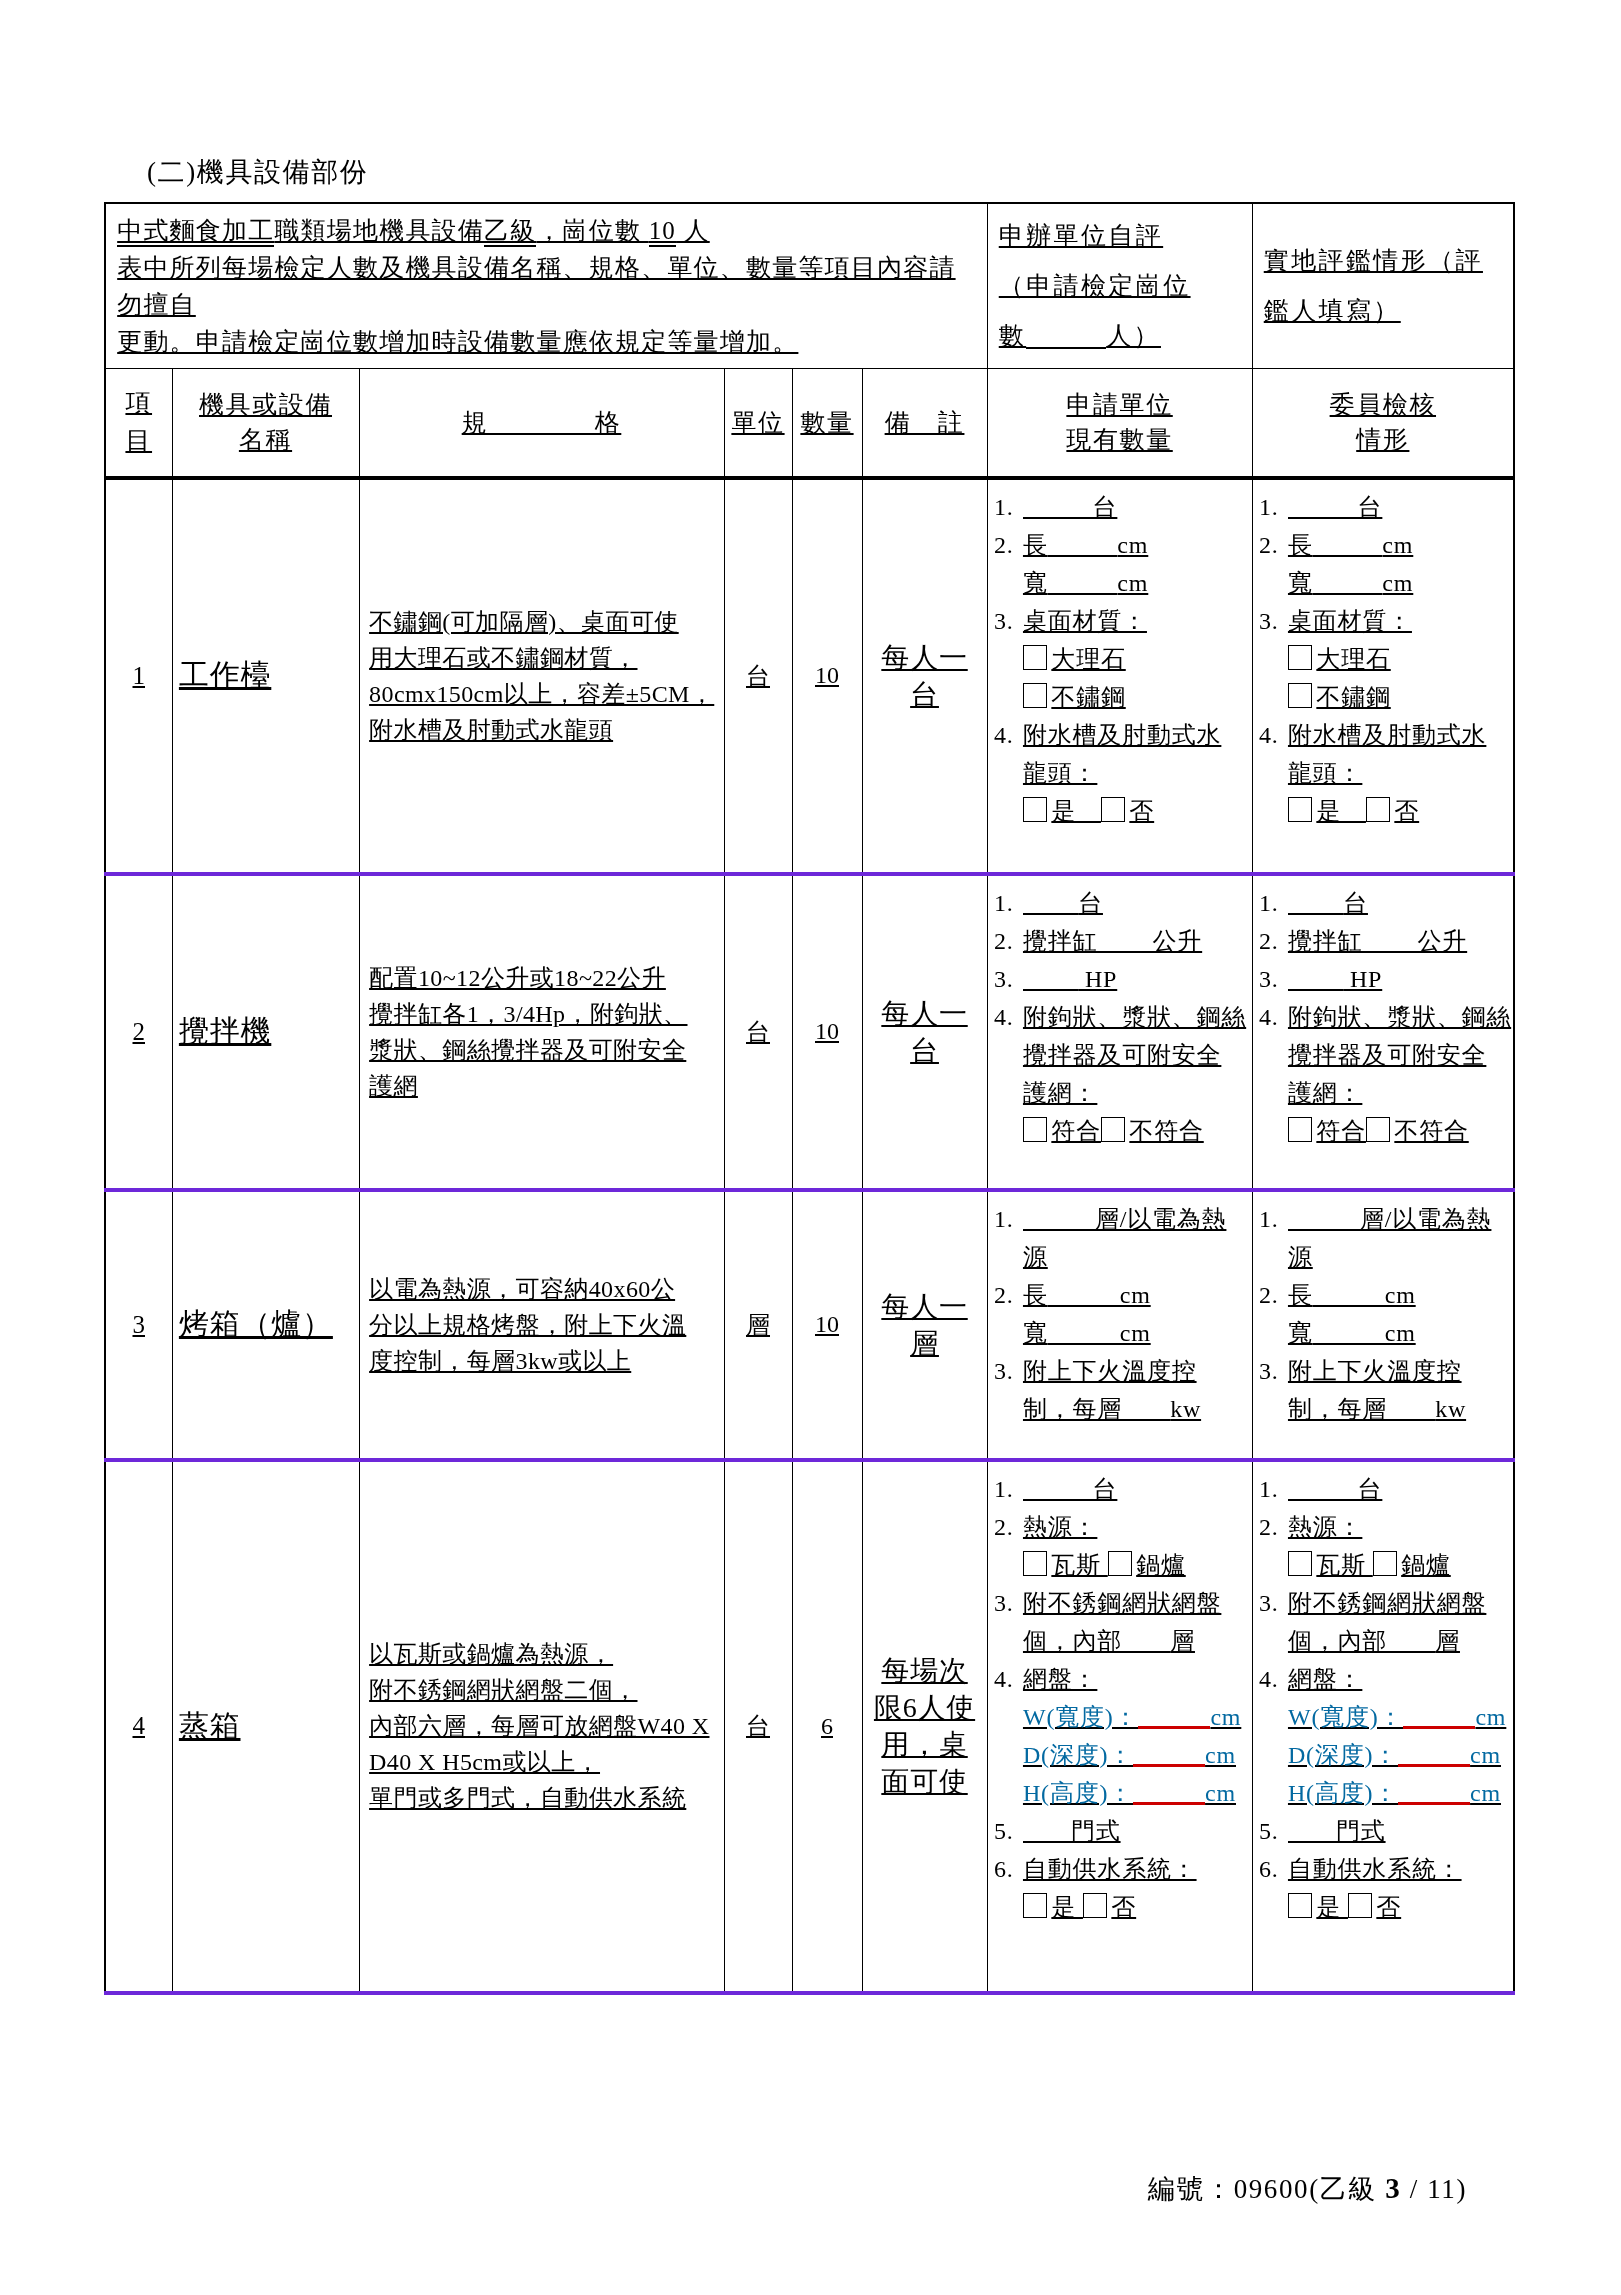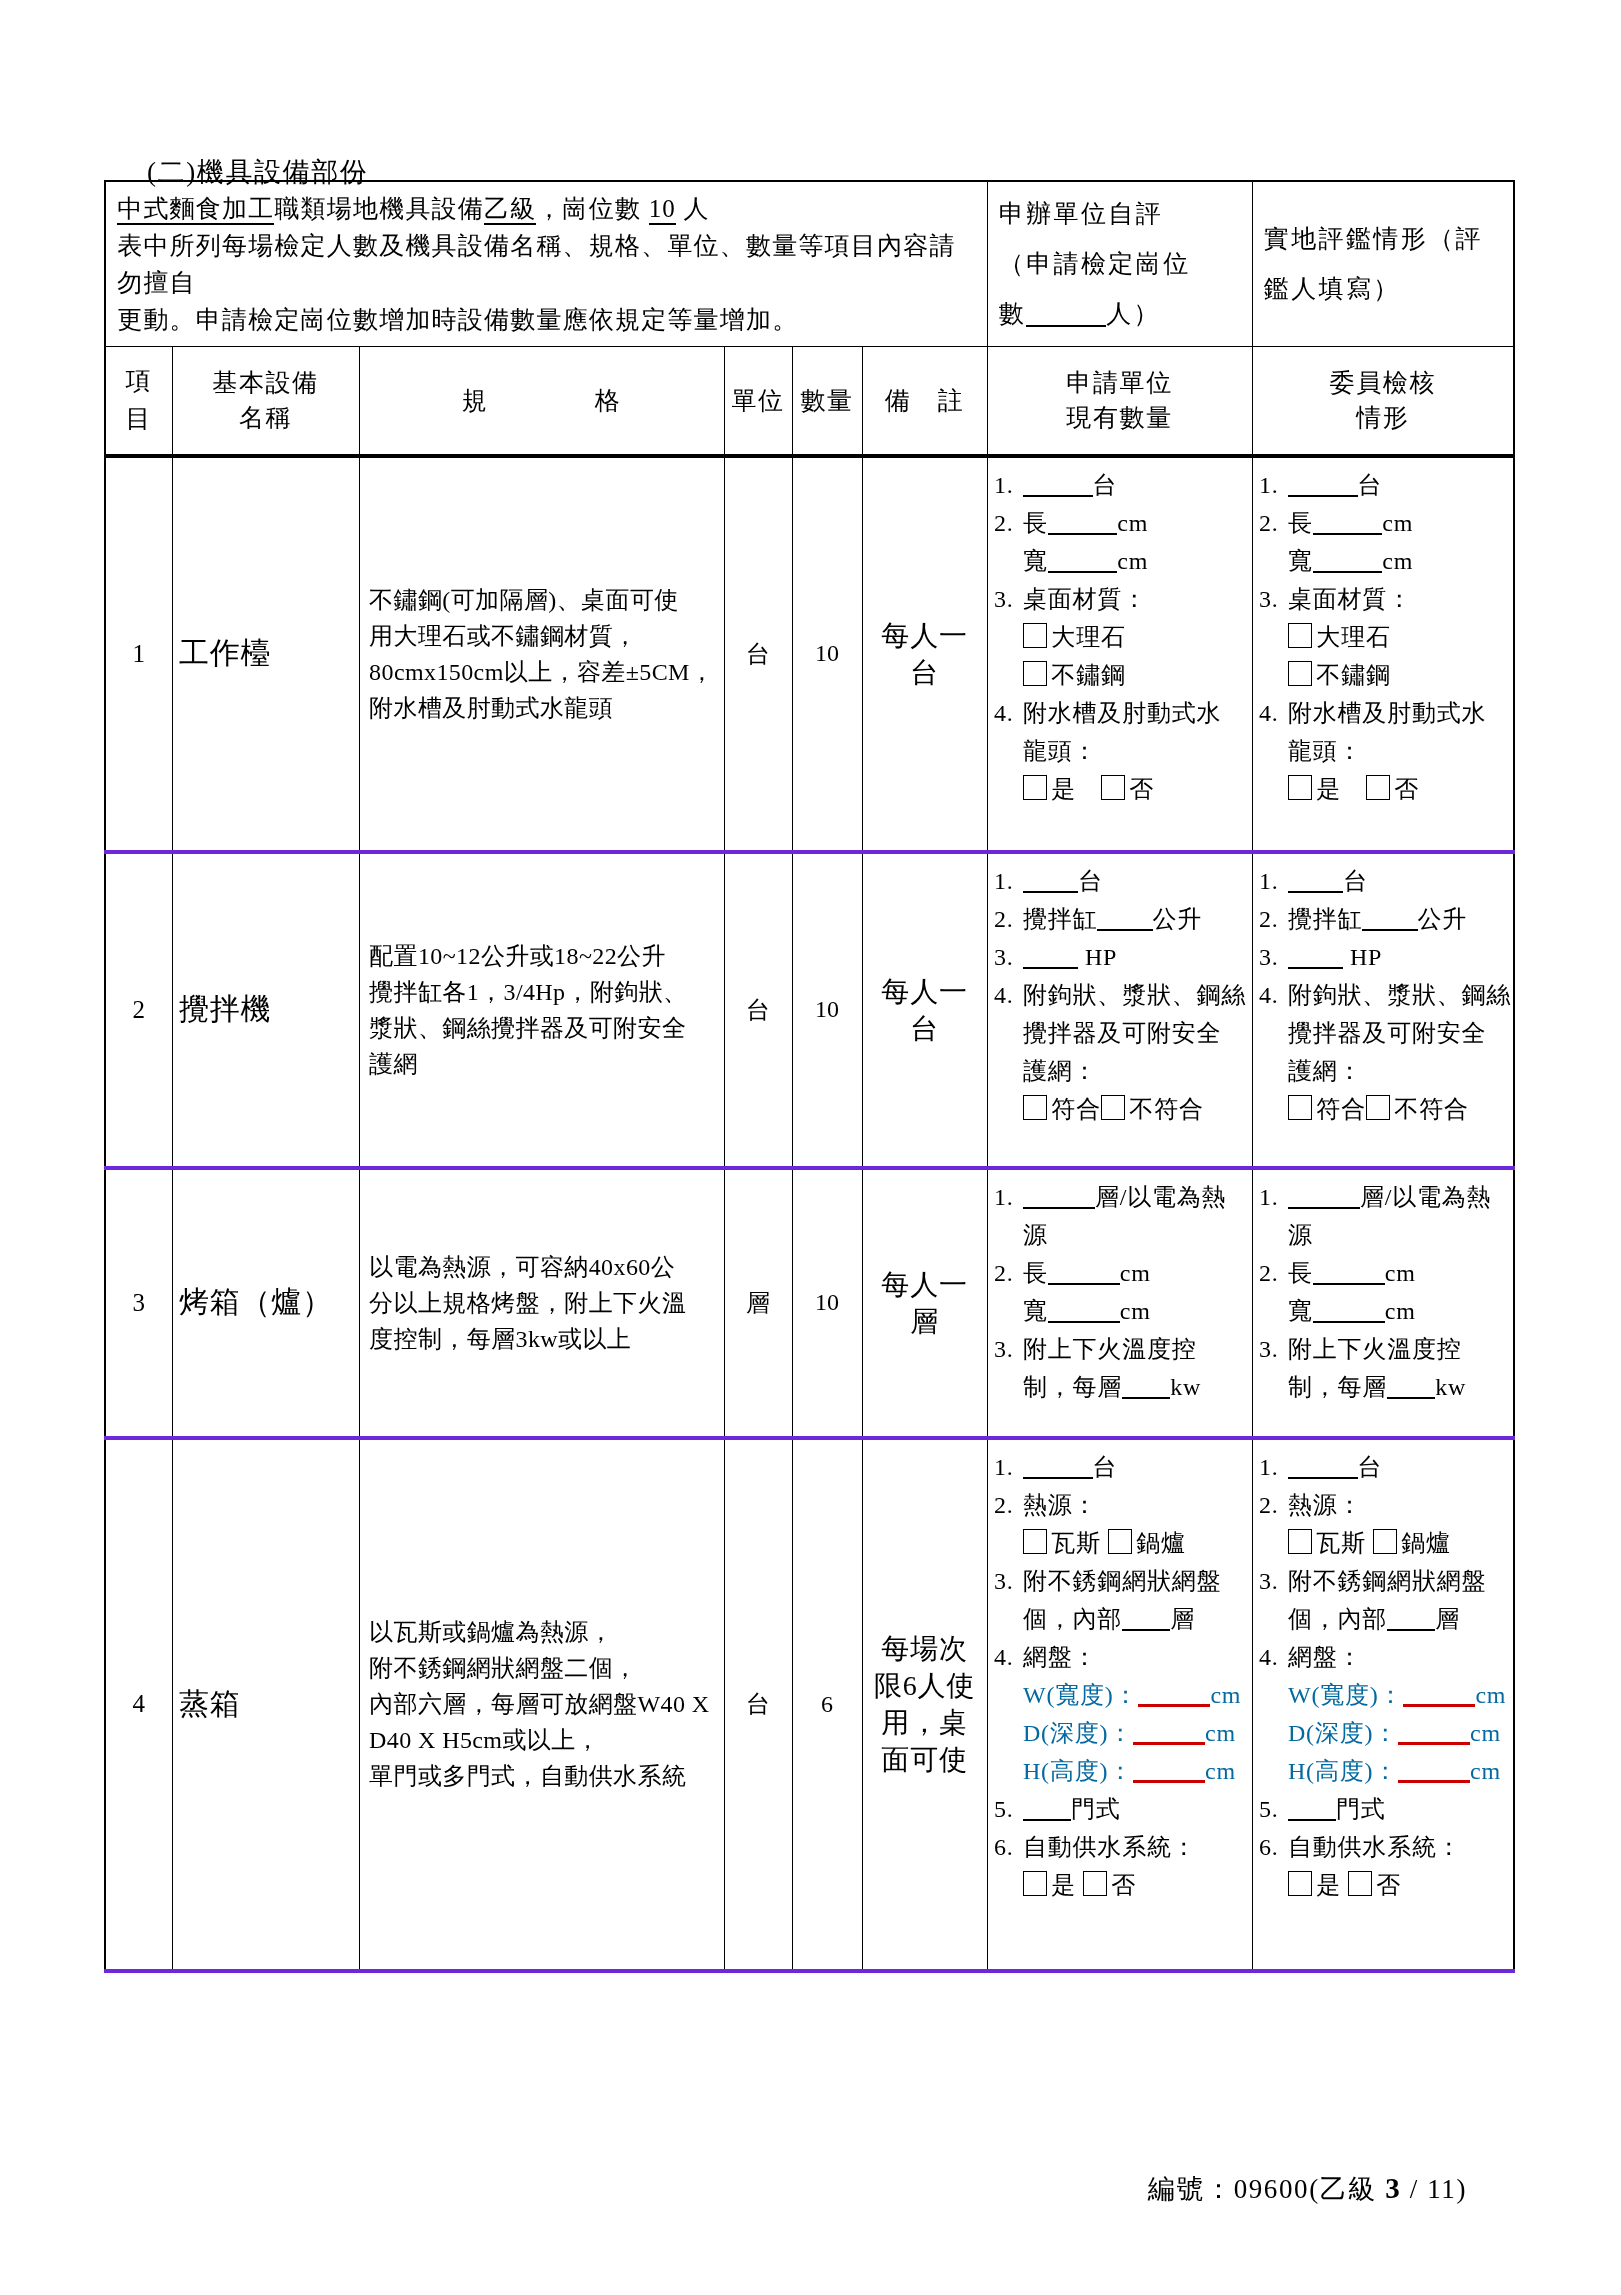--- a/index.html
+++ b/index.html
@@ -1,20 +1,20 @@
 <!DOCTYPE html>
 <html style="font-size:13px"><head>
 <meta charset="utf-8">
 <style>
   html,body{margin:0;padding:0;background:#fff;}
   .page{position:relative;width:1621px;height:2295px;background:#ffffff;overflow:hidden;
         font-family:"Liberation Serif","DejaVu Serif",serif;color:#000;}
   .doc-heading{position:absolute;left:147px;top:154px;font-size:27px;letter-spacing:1.6px;}
-  table.main{position:absolute;left:104px;top:180px;width:1409px;border-collapse:collapse;table-layout:fixed;
-             border:2.4px solid #000;}
+  table.main{position:absolute;left:104px;top:202px;width:1409px;border-collapse:collapse;table-layout:fixed;
+             border:2.4px solid #000;text-decoration:underline;}
   td,th{border:1.6px solid #000;vertical-align:middle;padding:0;font-weight:normal;overflow:hidden;}
   
   .intro-cell{vertical-align:top;padding:8px 11.2px;font-size:25px;line-height:37px;letter-spacing:1.2px;text-align:left;}
   .u{border-bottom:2.4px solid #000;padding-bottom:0.8px;}
   .side-cell{vertical-align:middle;padding:6.4px 11.2px;font-size:25px;line-height:50px;letter-spacing:2.4px;text-align:left;}
   
   .colhead-row th{font-size:25px;line-height:35px;letter-spacing:1.6px;text-align:center;border-bottom:4px solid #000;}
   .colhead-row{height:109px;}
   .intro-row{height:147px;}
   
@@ -76,21 +76,21 @@
           <div>鑑人填寫）</div>
         </td>
       </tr>
 
       <tr class="colhead-row">
         <th class="vhead">
           <div>項</div>
           <div>目</div>
         </th>
         <th>
-          <div>基本設備</div>
+          <div>機具或設備</div>
           <div>名稱</div>
         </th>
         <th>規　　　　格</th>
         <th>單位</th>
         <th>數量</th>
         <th>備　註</th>
         <th>
           <div>申請單位</div>
           <div>現有數量</div>
         </th>

